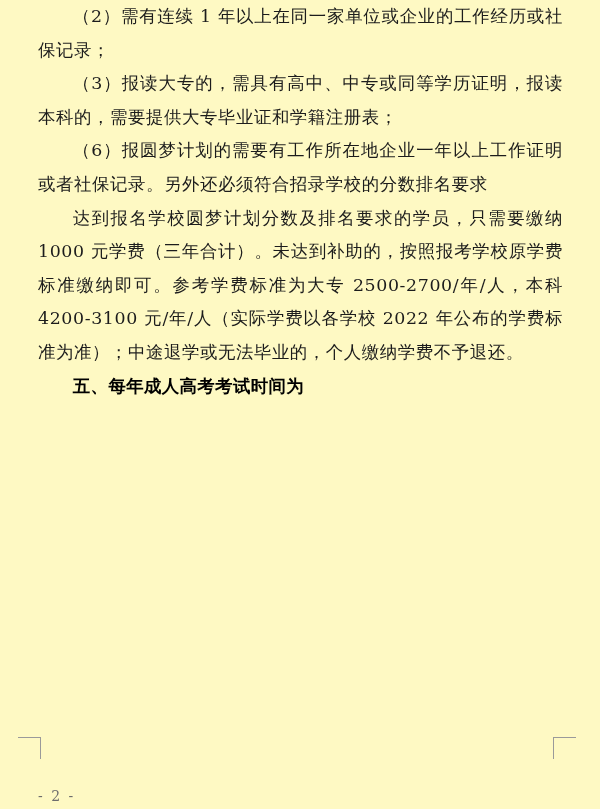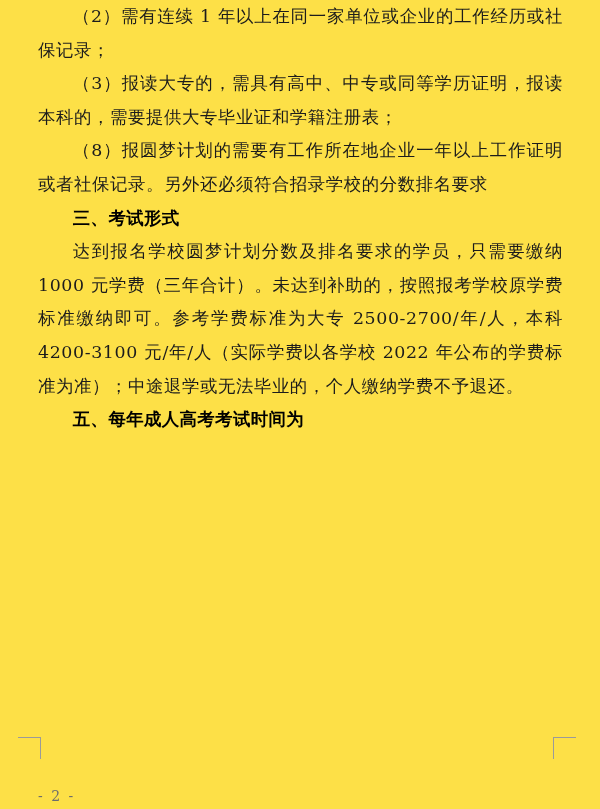--- a/index.html
+++ b/index.html
@@ -17,21 +17,21 @@
     -webkit-font-smoothing: antialiased;
   }
 
   
   .page {
     position: absolute;
     left: 0;
     top: 0;
     width: 600px;
     height: 809px;
-    background: #fde047;
+    background: #fef9c3;
   }
 
   
   .body-col {
     position: absolute;
     left: 38px;
     top: 0px;
     width: 525px;
   }
 
@@ -110,23 +110,22 @@
 <body>
 
 <div class="page">
 
   <div class="body-col">
 
     <p class="para last-line-left">（2）需有连续 1 年以上在同一家单位或企业的工作经历或社保记录；</p>
 
     <p class="para last-line-left">（3）报读大专的，需具有高中、中专或同等学历证明，报读本科的，需要提供大专毕业证和学籍注册表；</p>
 
-    <p class="para last-line-left">（8）报圆梦计划的需要有工作所在地企业一年以上工作证明或者社保记录。另外还必须符合招录学校的分数排名要求</p>
+    <p class="para last-line-left">（6）报圆梦计划的需要有工作所在地企业一年以上工作证明或者社保记录。另外还必须符合招录学校的分数排名要求</p>
 
-    <h2 class="heading">三、考试形式</h2>
 
 
 
     <p class="para last-line-left">达到报名学校圆梦计划分数及排名要求的学员，只需要缴纳 1000 元学费（三年合计）。未达到补助的，按照报考学校原学费标准缴纳即可。参考学费标准为大专 2500-2700/年/人，本科 4200-3100 元/年/人（实际学费以各学校 2022 年公布的学费标准为准）；中途退学或无法毕业的，个人缴纳学费不予退还。</p>
 
     <h2 class="heading">五、每年成人高考考试时间为</h2>
 
 
   </div>
 

